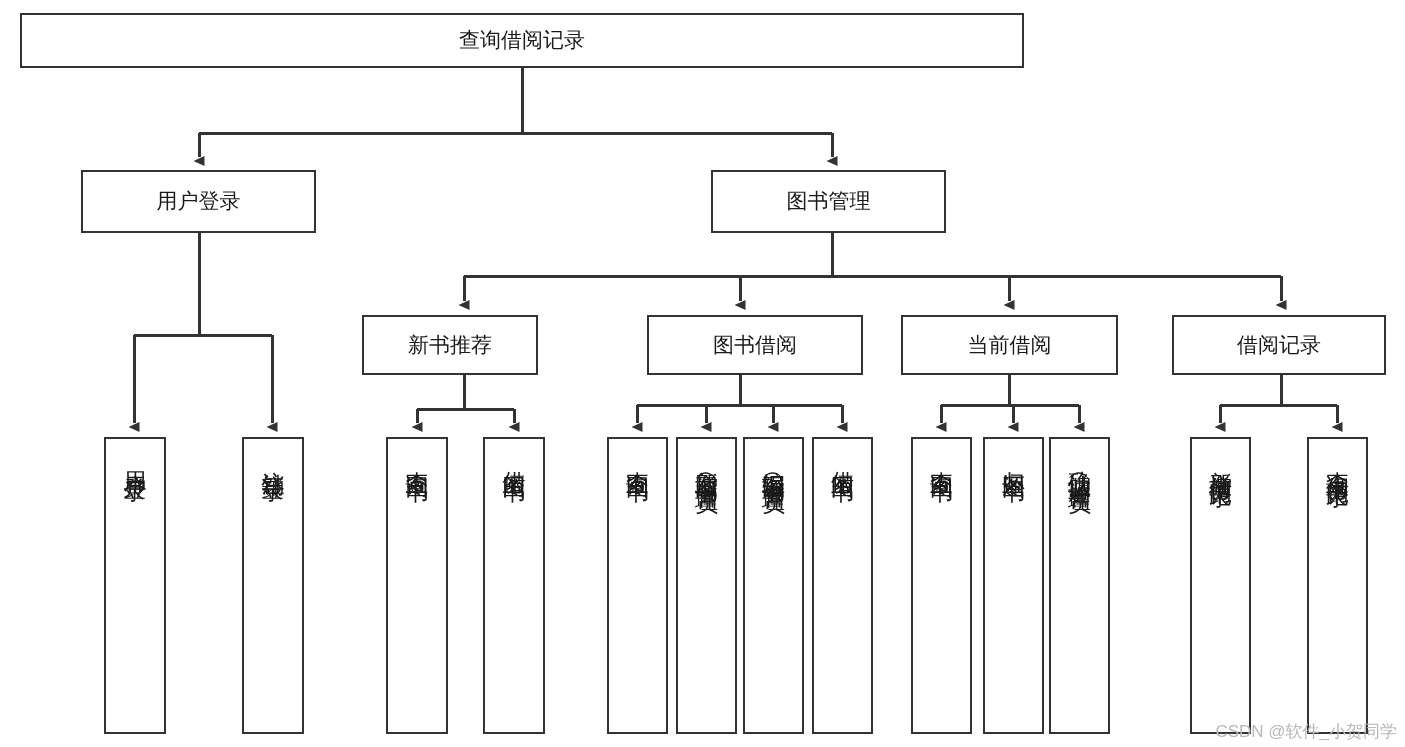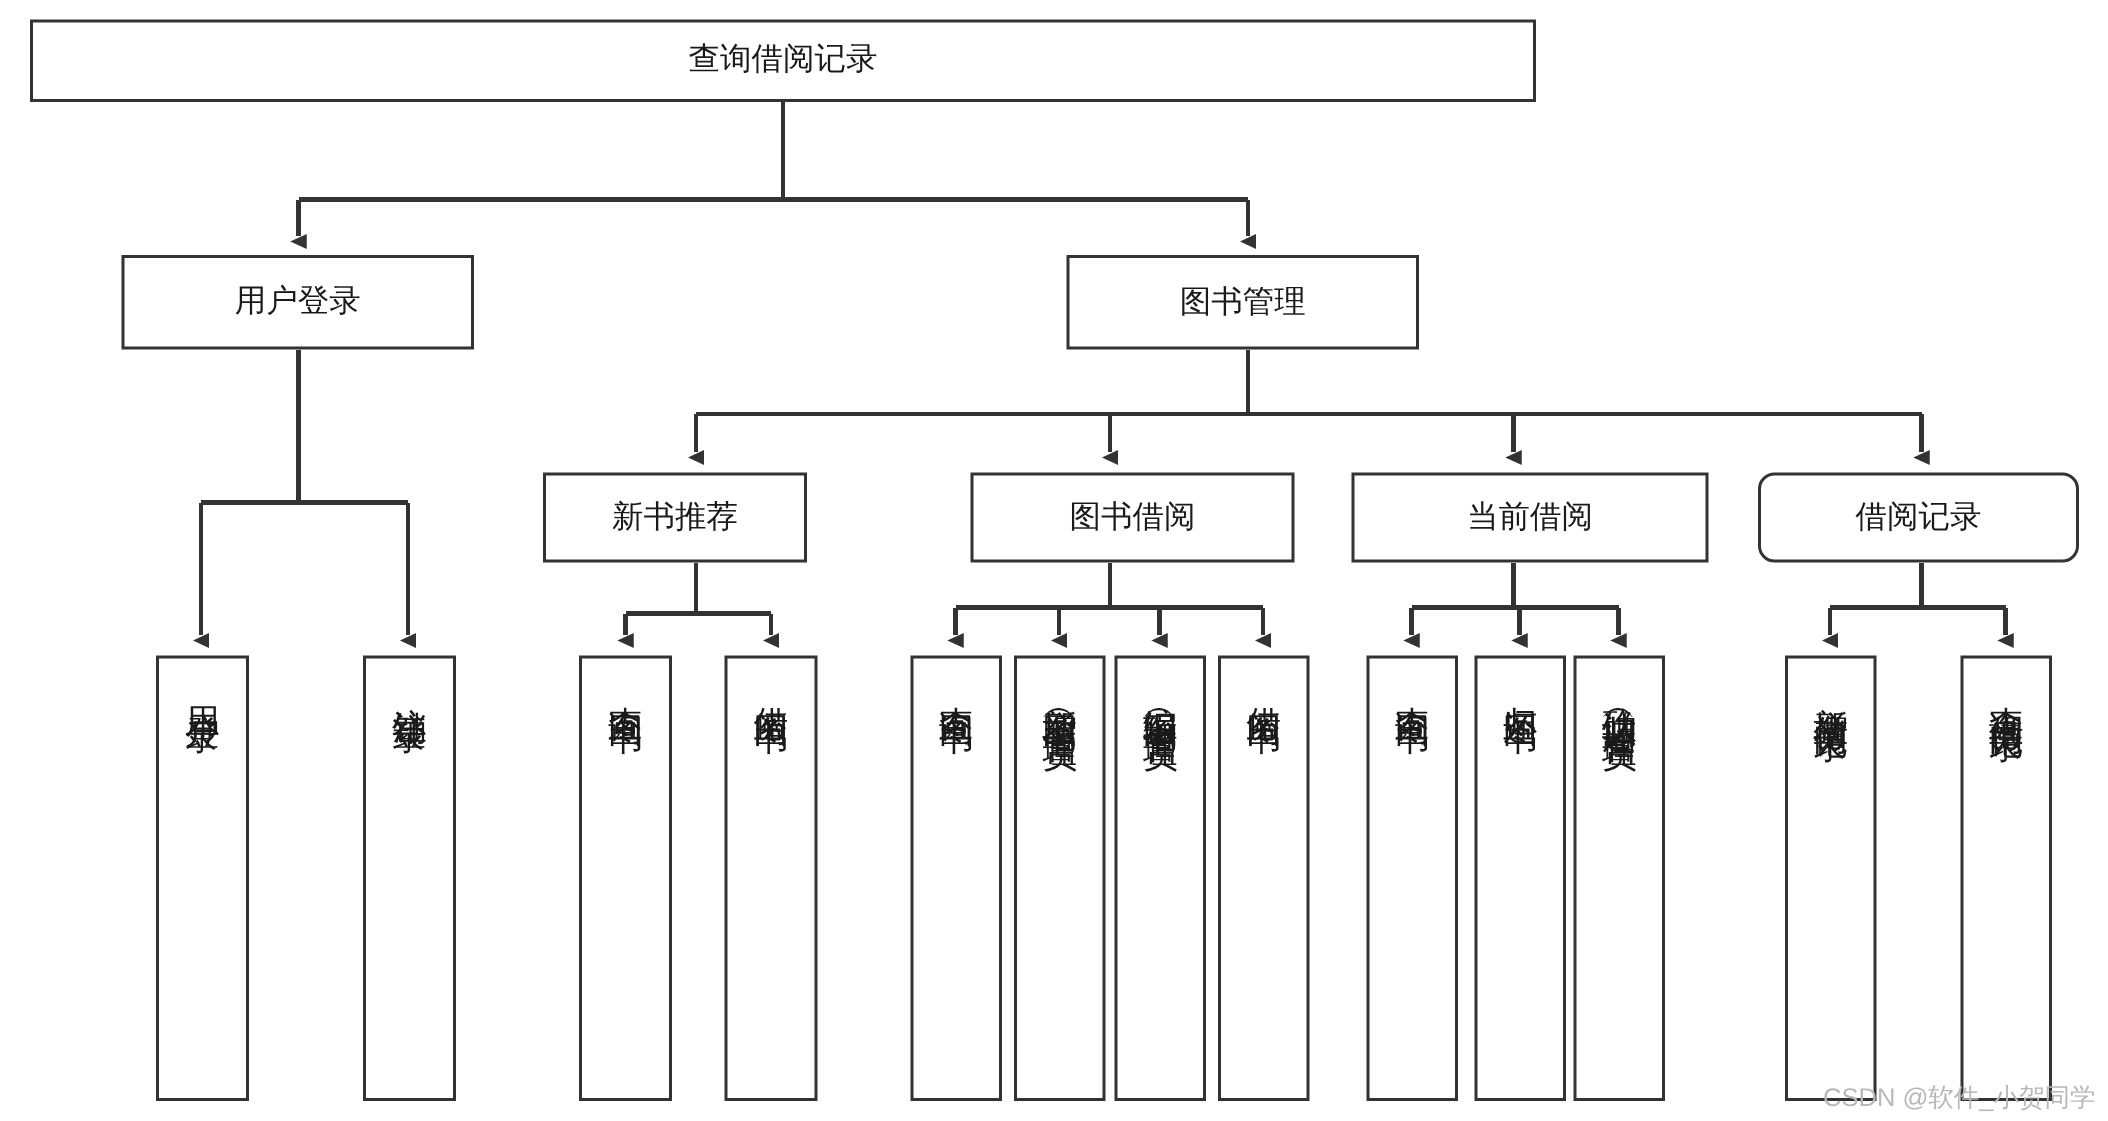--- a/index.html
+++ b/index.html
@@ -133,24 +133,24 @@
   <div class="node horizontal" style="left:711px; top:170px; width:235px; height:63px;font-family:Liberation Serif, serif;">
     <span class="label">图书管理</span>
   </div>
 
   <div class="node horizontal" style="left:362px; top:315px; width:176px; height:60px;">
     <span class="label">新书推荐</span>
   </div>
   <div class="node horizontal" style="left:632px; top:315px; width:216px; height:60px;margin-left:15px;">
     <span class="label">图书借阅</span>
   </div>
-  <div class="node horizontal" style="left:901px; top:315px; width:238px; height:60px;">
+  <div class="node horizontal" style="left:901px; top:315px; width:217px; height:60px;">
     <span class="label">当前借阅</span>
   </div>
-  <div class="node horizontal" style="left:1172px; top:315px; width:214px; height:60px;border-radius:11px;">
+  <div class="node horizontal" style="left:1172px; top:315px; width:214px; height:60px;">
     <span class="label">借阅记录</span>
   </div>
 
   <div class="node vertical" style="left:104px; top:437px; width:62px; height:297px;">
     <span class="label">用户登录</span>
   </div>
   <div class="node vertical" style="left:242px; top:437px; width:62px; height:297px;">
     <span class="label">注销登录</span>
   </div>
 

